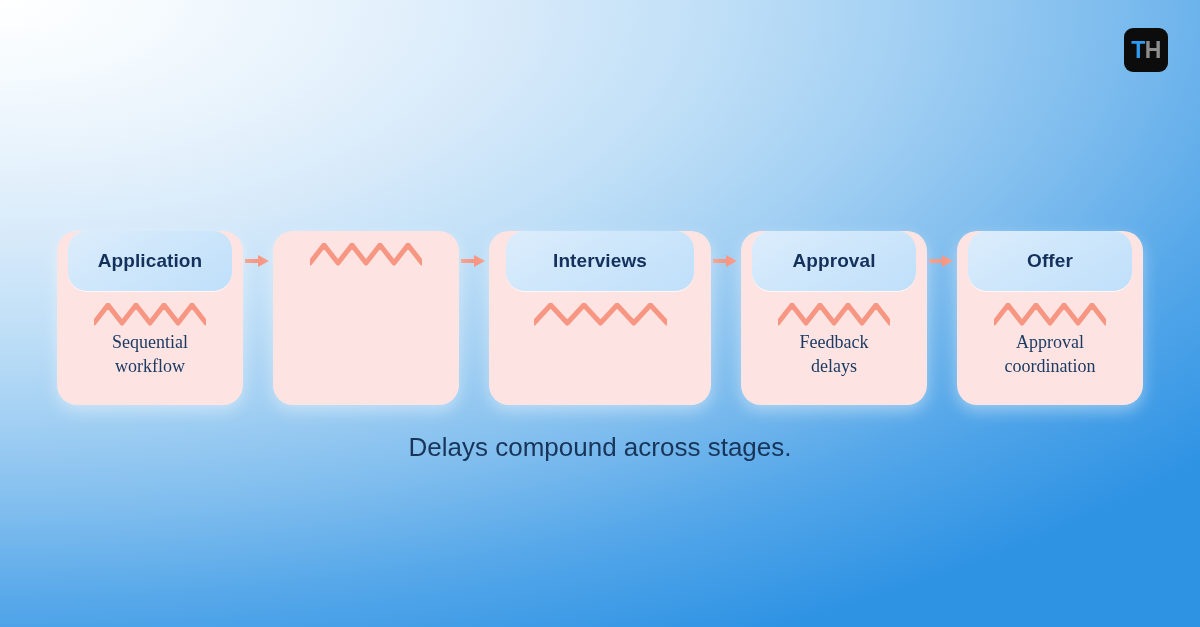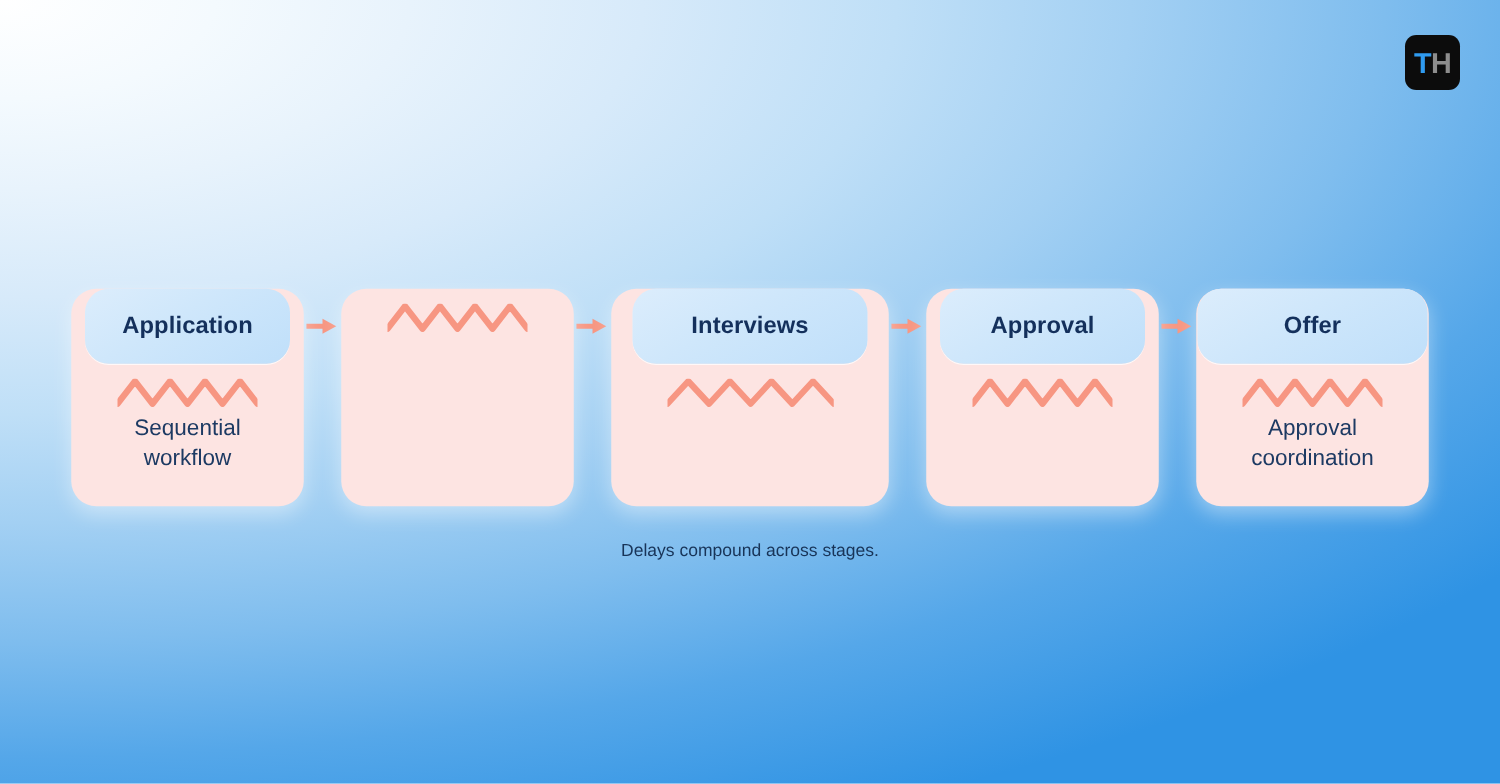--- a/index.html
+++ b/index.html
@@ -99,39 +99,40 @@
     margin: 12px auto 4px;
   }
 
   .card-desc {
     padding: 0 16px;
     text-align: center;
     font-size: 18px;
     line-height: 1.32;
     color: #1d3a63;
     white-space: pre-line;
+    font-family: Liberation Serif, serif;
   }
 
   .arrow {
     flex: 0 0 auto;
     width: 30px;
     height: 60px;
     display: flex;
     align-items: center;
     justify-content: center;
   }
 
   
   .caption {
     position: absolute;
     left: 0;
     right: 0;
     top: 432px;
     text-align: center;
-    font-size: 14px;
+    font-size: 26px;
     color: #183458;
   }
 </style>
 </head>
 <body>
 
 <div id="stage">
 
   <div class="logo">
     <span class="lt">T</span>
@@ -180,29 +181,31 @@
           <path d="M 13 1 L 24 7 L 13 13 Z" fill="#f79682"></path>
         </svg>
       </div>
       <div class="card" style="width:186px">
         <div class="card-head" style="width:164px">
           <span class="card-title">Approval</span>
         </div>
         <svg class="zigzag" width="112" height="24" viewBox="0 0 112 24">
           <path d="M 0 20 L 14.0 2 L 28.0 20 L 42.0 2 L 56.0 20 L 70.0 2 L 84.0 20 L 98.0 2 L 112.0 20" fill="none" stroke="#f79682" stroke-width="5" stroke-linecap="round" stroke-linejoin="round"></path>
         </svg>
-      </div>
-      <div class="arrow">
-        <svg width="26" height="14" viewBox="0 0 26 14">
-          <path d="M 0 7 L 15 7" stroke="#f79682" stroke-width="4" stroke-linecap="butt"></path>
-          <path d="M 13 1 L 24 7 L 13 13 Z" fill="#f79682"></path>
-        </svg>
-      </div>
-      <div class="card" style="width:186px">
-        <div class="card-head" style="width:184px">
+        <div class="card-desc">Feedback
+delays</div>
+      </div>
+      <div class="arrow">
+        <svg width="26" height="14" viewBox="0 0 26 14">
+          <path d="M 0 7 L 15 7" stroke="#f79682" stroke-width="4" stroke-linecap="butt"></path>
+          <path d="M 13 1 L 24 7 L 13 13 Z" fill="#f79682"></path>
+        </svg>
+      </div>
+      <div class="card" style="width:186px">
+        <div class="card-head" style="width:164px">
           <span class="card-title">Offer</span>
         </div>
         <svg class="zigzag" width="112" height="24" viewBox="0 0 112 24">
           <path d="M 0 20 L 14.0 2 L 28.0 20 L 42.0 2 L 56.0 20 L 70.0 2 L 84.0 20 L 98.0 2 L 112.0 20" fill="none" stroke="#f79682" stroke-width="5" stroke-linecap="round" stroke-linejoin="round"></path>
         </svg>
         <div class="card-desc">Approval
 coordination</div>
       </div>
     </div>
 

